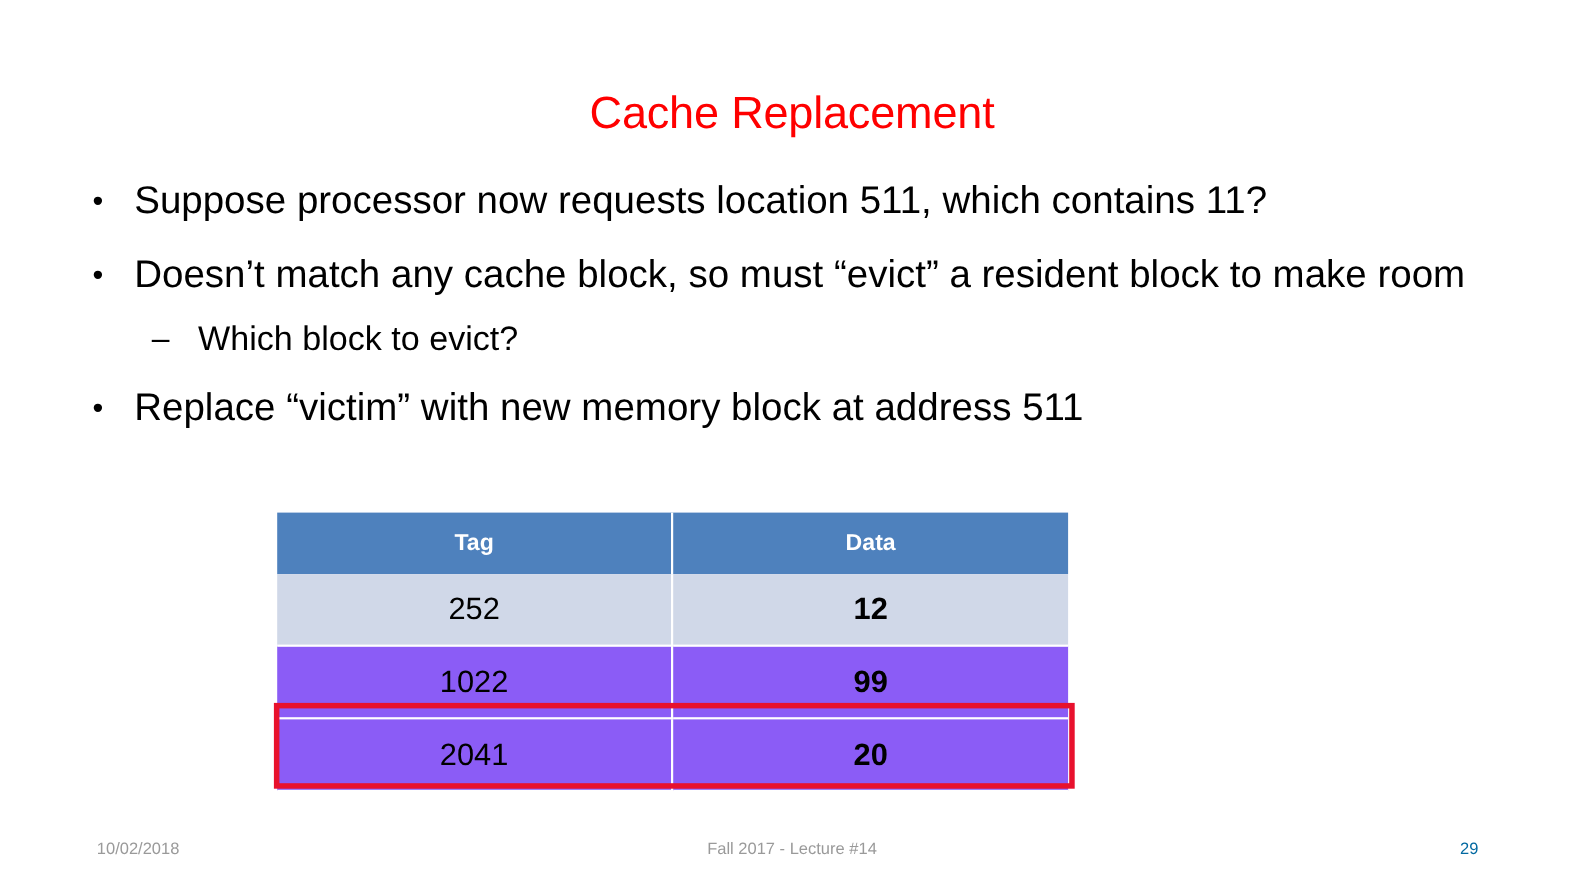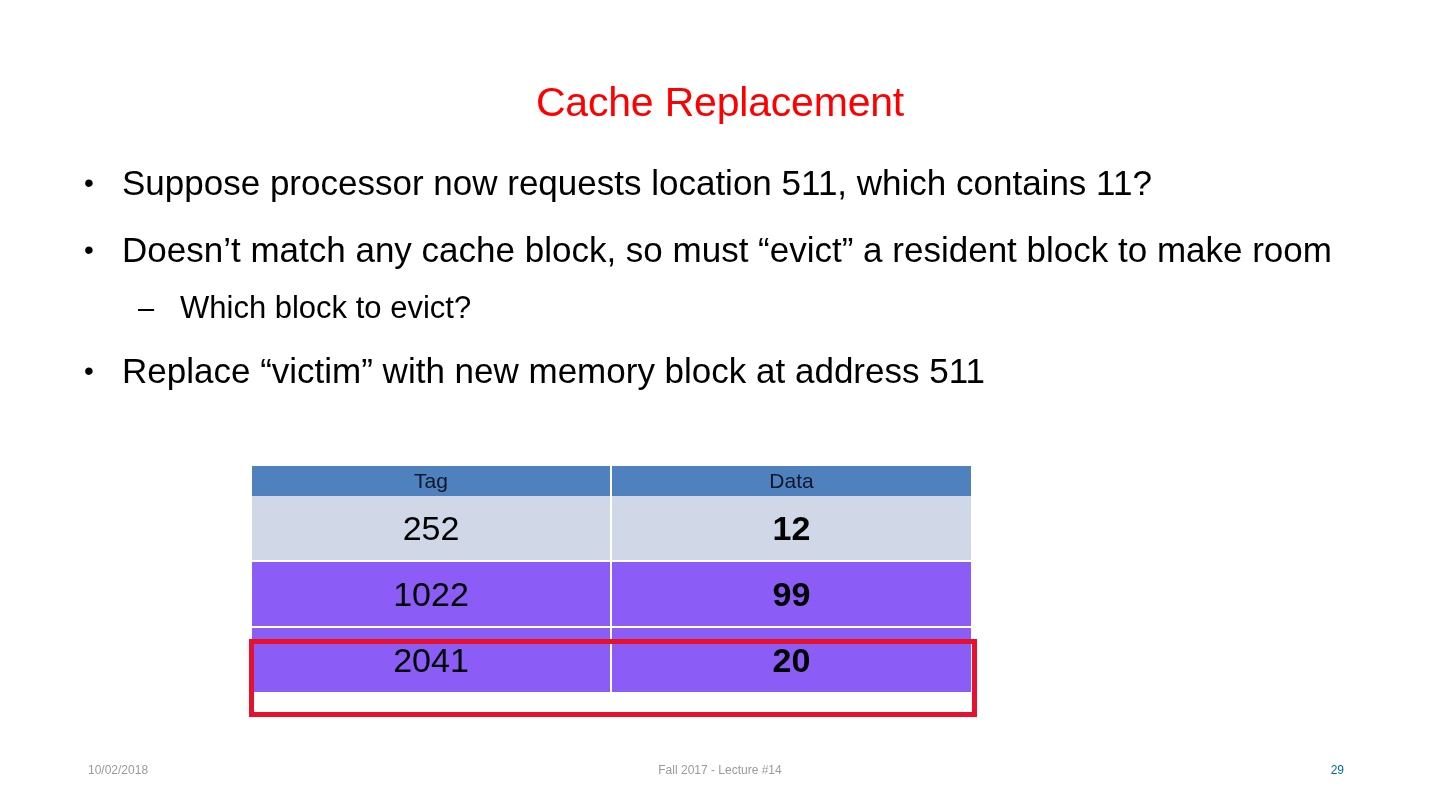--- a/index.html
+++ b/index.html
@@ -99,33 +99,33 @@
     border-collapse: collapse;
     width: 719px;
     table-layout: fixed;
   }
 
   table.cache-table col.c-tag  { width: 359px; }
   table.cache-table col.c-data { width: 360px; }
 
   table.cache-table th {
     background: #4E81BD;
-    color: #0f172a;
+    color: #ffffff;
     font-size: 21px;
-    font-weight: normal;
-    height: 30px;
+    font-weight: bold;
+    height: 56px;
     text-align: center;
     border-right: 2px solid #ffffff;
     padding: 0;
     vertical-align: middle;
   }
   table.cache-table th:last-child { border-right: none; }
 
   table.cache-table td {
-    font-size: 34px;
+    font-size: 28px;
     text-align: center;
     height: 64px;
     padding: 0;
     vertical-align: middle;
     border-right: 2px solid #ffffff;
     border-bottom: 2px solid #ffffff;
     color: #000000;
   }
   table.cache-table td:last-child { border-right: none; font-weight: bold; }
 
@@ -144,21 +144,21 @@
     pointer-events: none;
   }
 
   
   .footer {
     position: absolute;
     left: 0;
     top: 763px;
     width: 1440px;
     height: 30px;
-    font-size: 12px;
+    font-size: 15px;
     color: #9a9a9a;
   }
   .footer .f-date {
     position: absolute;
     left: 88px;
     top: 0;
   }
   .footer .f-center {
     position: absolute;
     left: 0;

